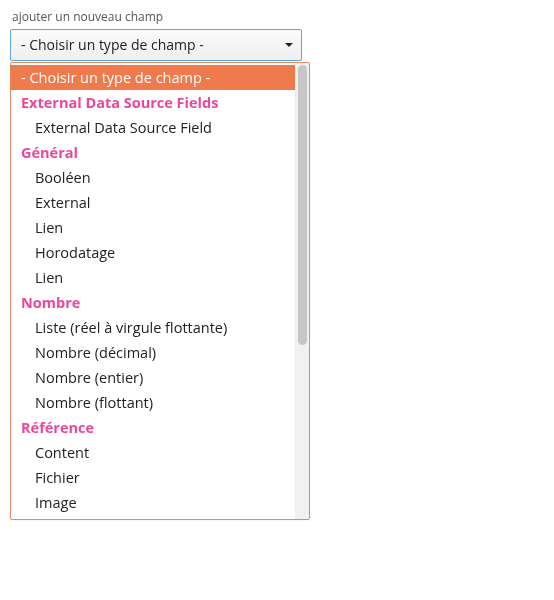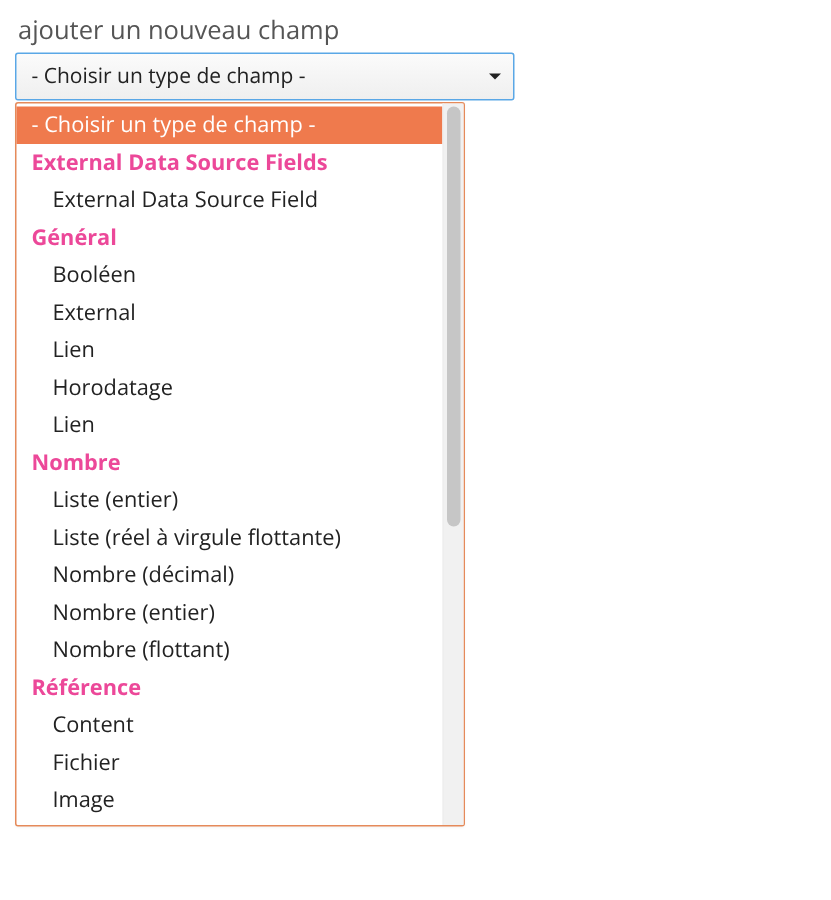--- a/index.html
+++ b/index.html
@@ -8,27 +8,27 @@
       width: 554px;
       height: 600px;
       background: #fff;
       font-family: "Open Sans", "Segoe UI", "Helvetica Neue", Arial, sans-serif;
       font-size: 14px;
       color: #222;
       padding: 8px 10px;
     }
     .field-label {
       display: block;
-      font-size: 17px;
+      font-size: 12px;
       color: #555;
       margin: 0 0 4px 2px;
     }
     .select-wrap {
       position: relative;
-      width: 333px;
+      width: 292px;
     }
     .select-closed {
       position: relative;
       height: 32px;
       line-height: 30px;
       border: 1px solid #5aa7e6;
       border-radius: 2px;
       background: linear-gradient(#fbfbfb, #efefef);
       padding: 0 28px 0 10px;
       font-size: 14px;
@@ -125,21 +125,20 @@
           <div class="opt selected">- Choisir un type de champ -</div>
           <div class="group-label">External Data Source Fields</div>
           <div class="opt child">External Data Source Field</div>
           <div class="group-label">Général</div>
           <div class="opt child">Booléen</div>
           <div class="opt child">External</div>
           <div class="opt child">Lien</div>
           <div class="opt child">Horodatage</div>
           <div class="opt child">Lien</div>
           <div class="group-label">Nombre</div>
-          <div class="opt child">Liste (entier)</div>
           <div class="opt child">Liste (réel à virgule flottante)</div>
           <div class="opt child">Nombre (décimal)</div>
           <div class="opt child">Nombre (entier)</div>
           <div class="opt child">Nombre (flottant)</div>
           <div class="group-label">Référence</div>
           <div class="opt child">Content</div>
           <div class="opt child">Fichier</div>
           <div class="opt child">Image</div>
         </div>
       <div class="scrollbar-col">

